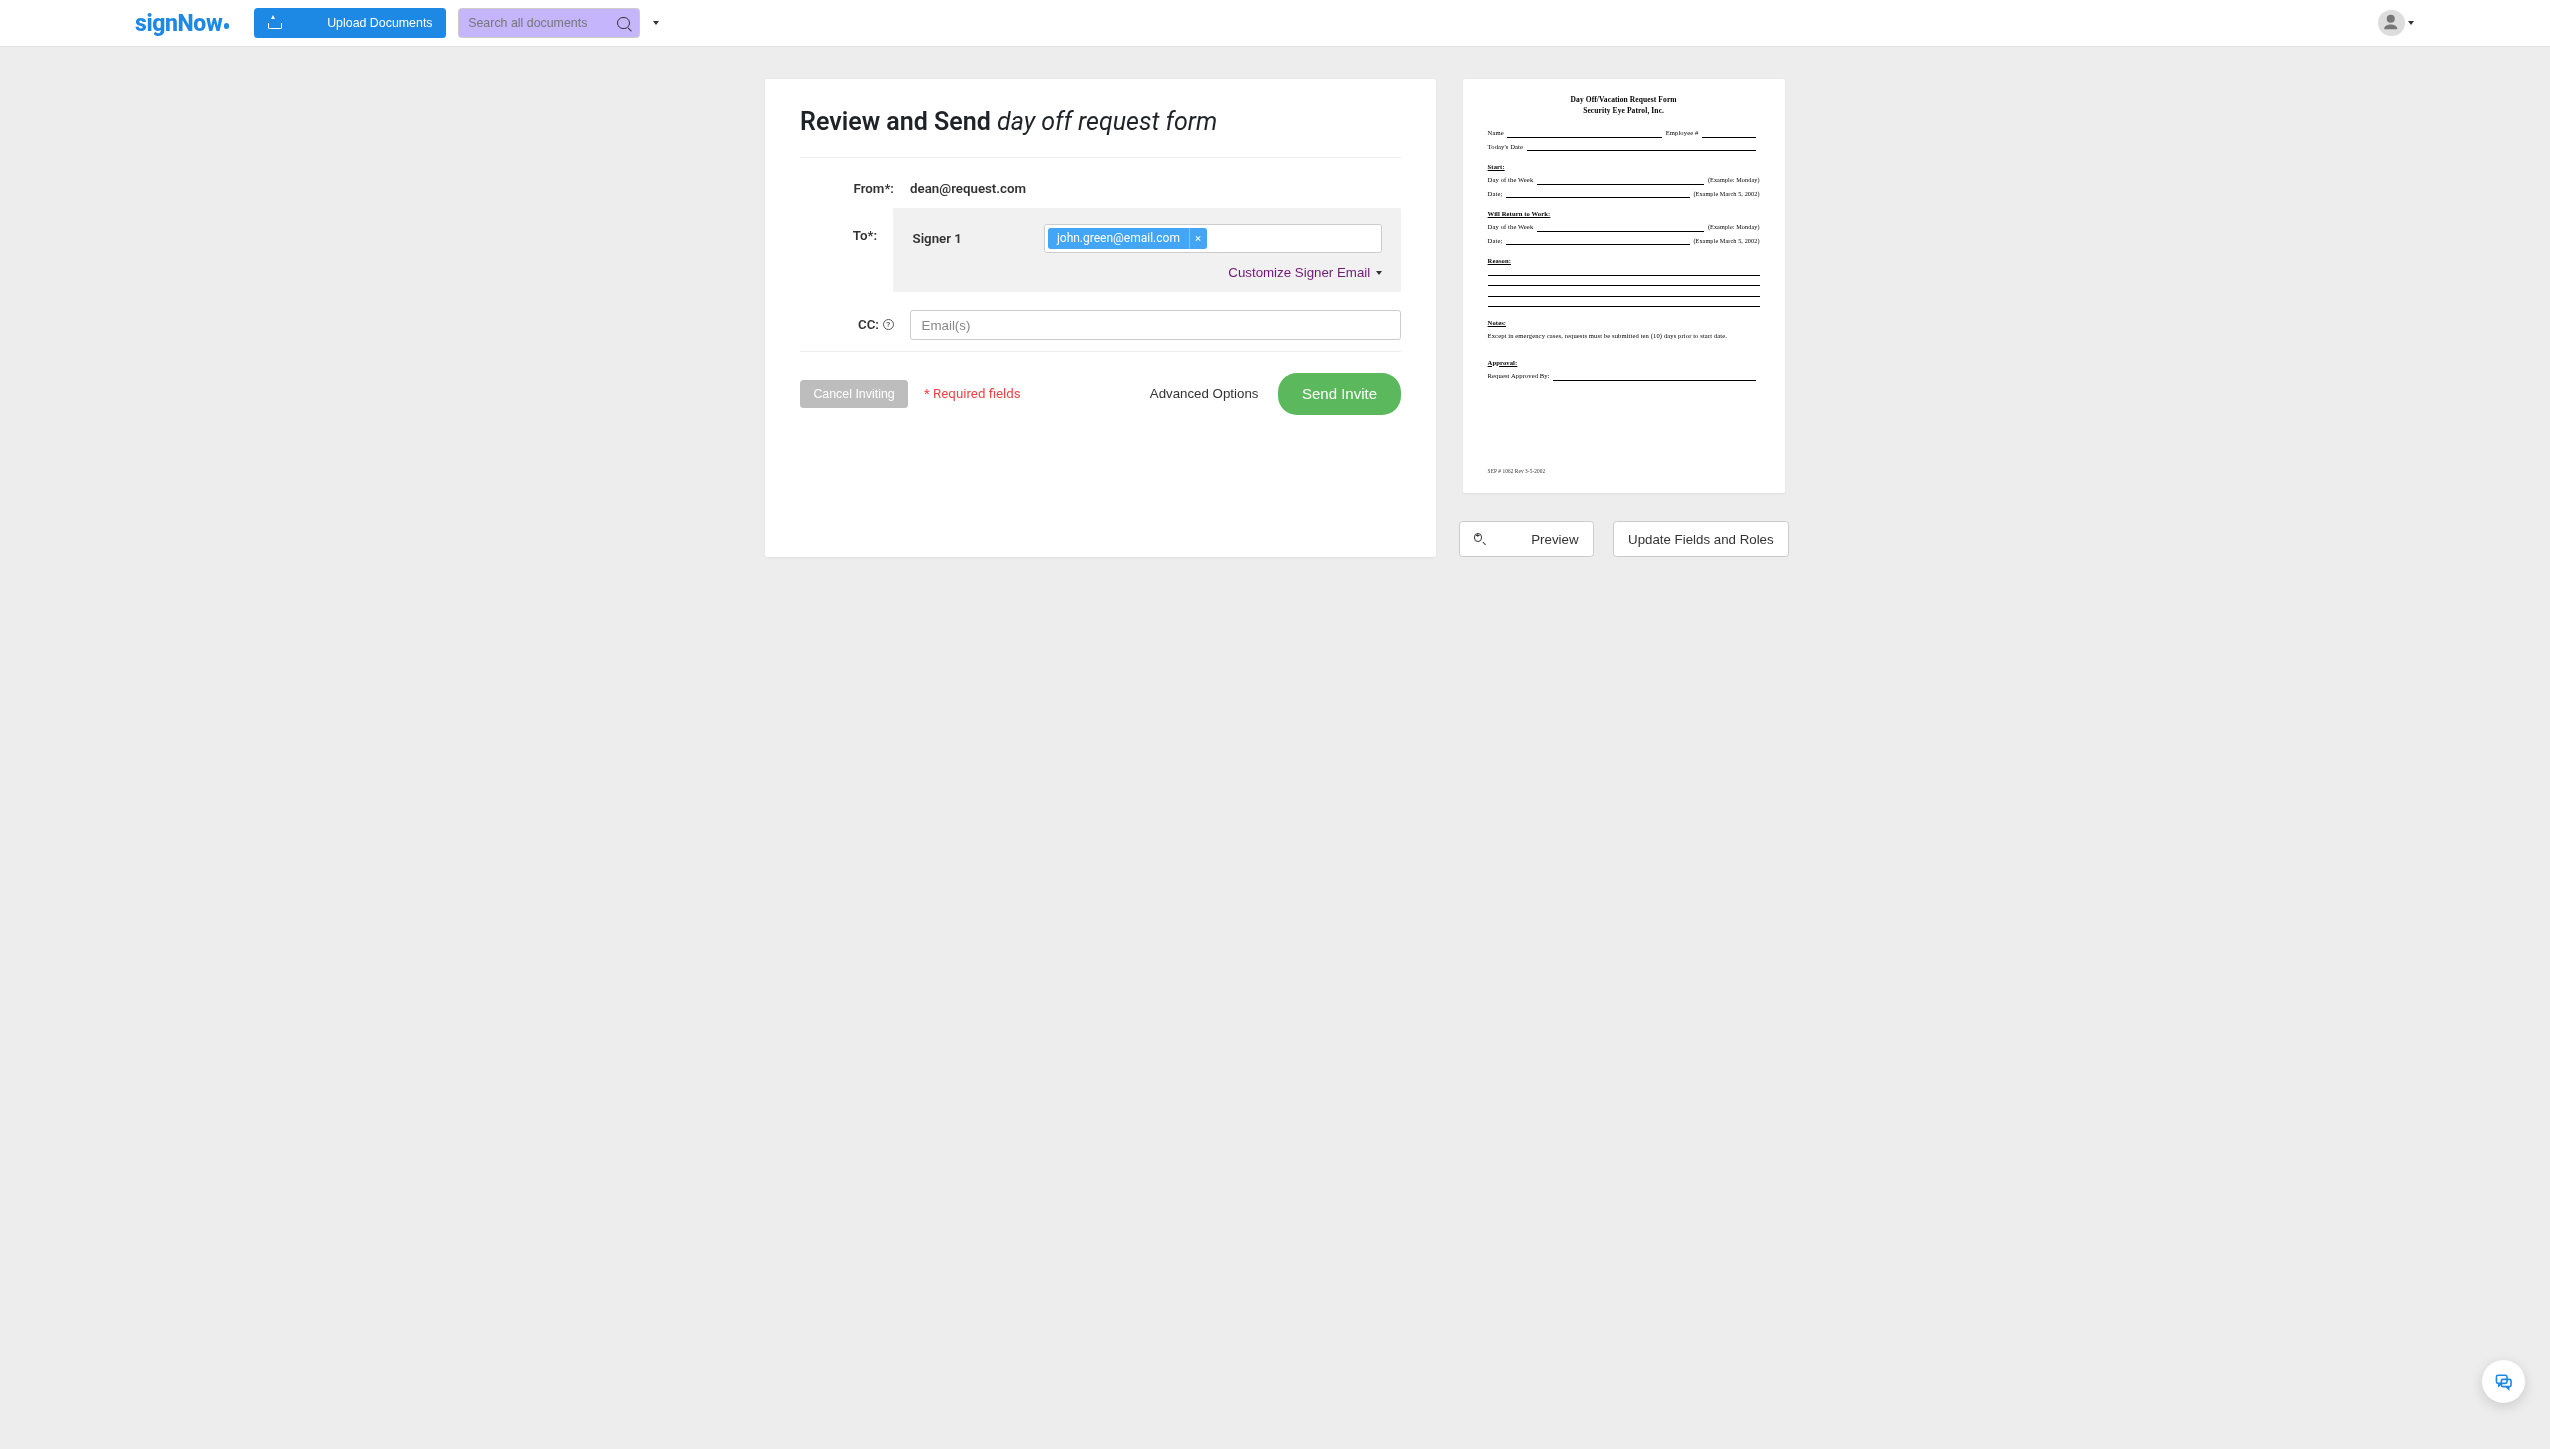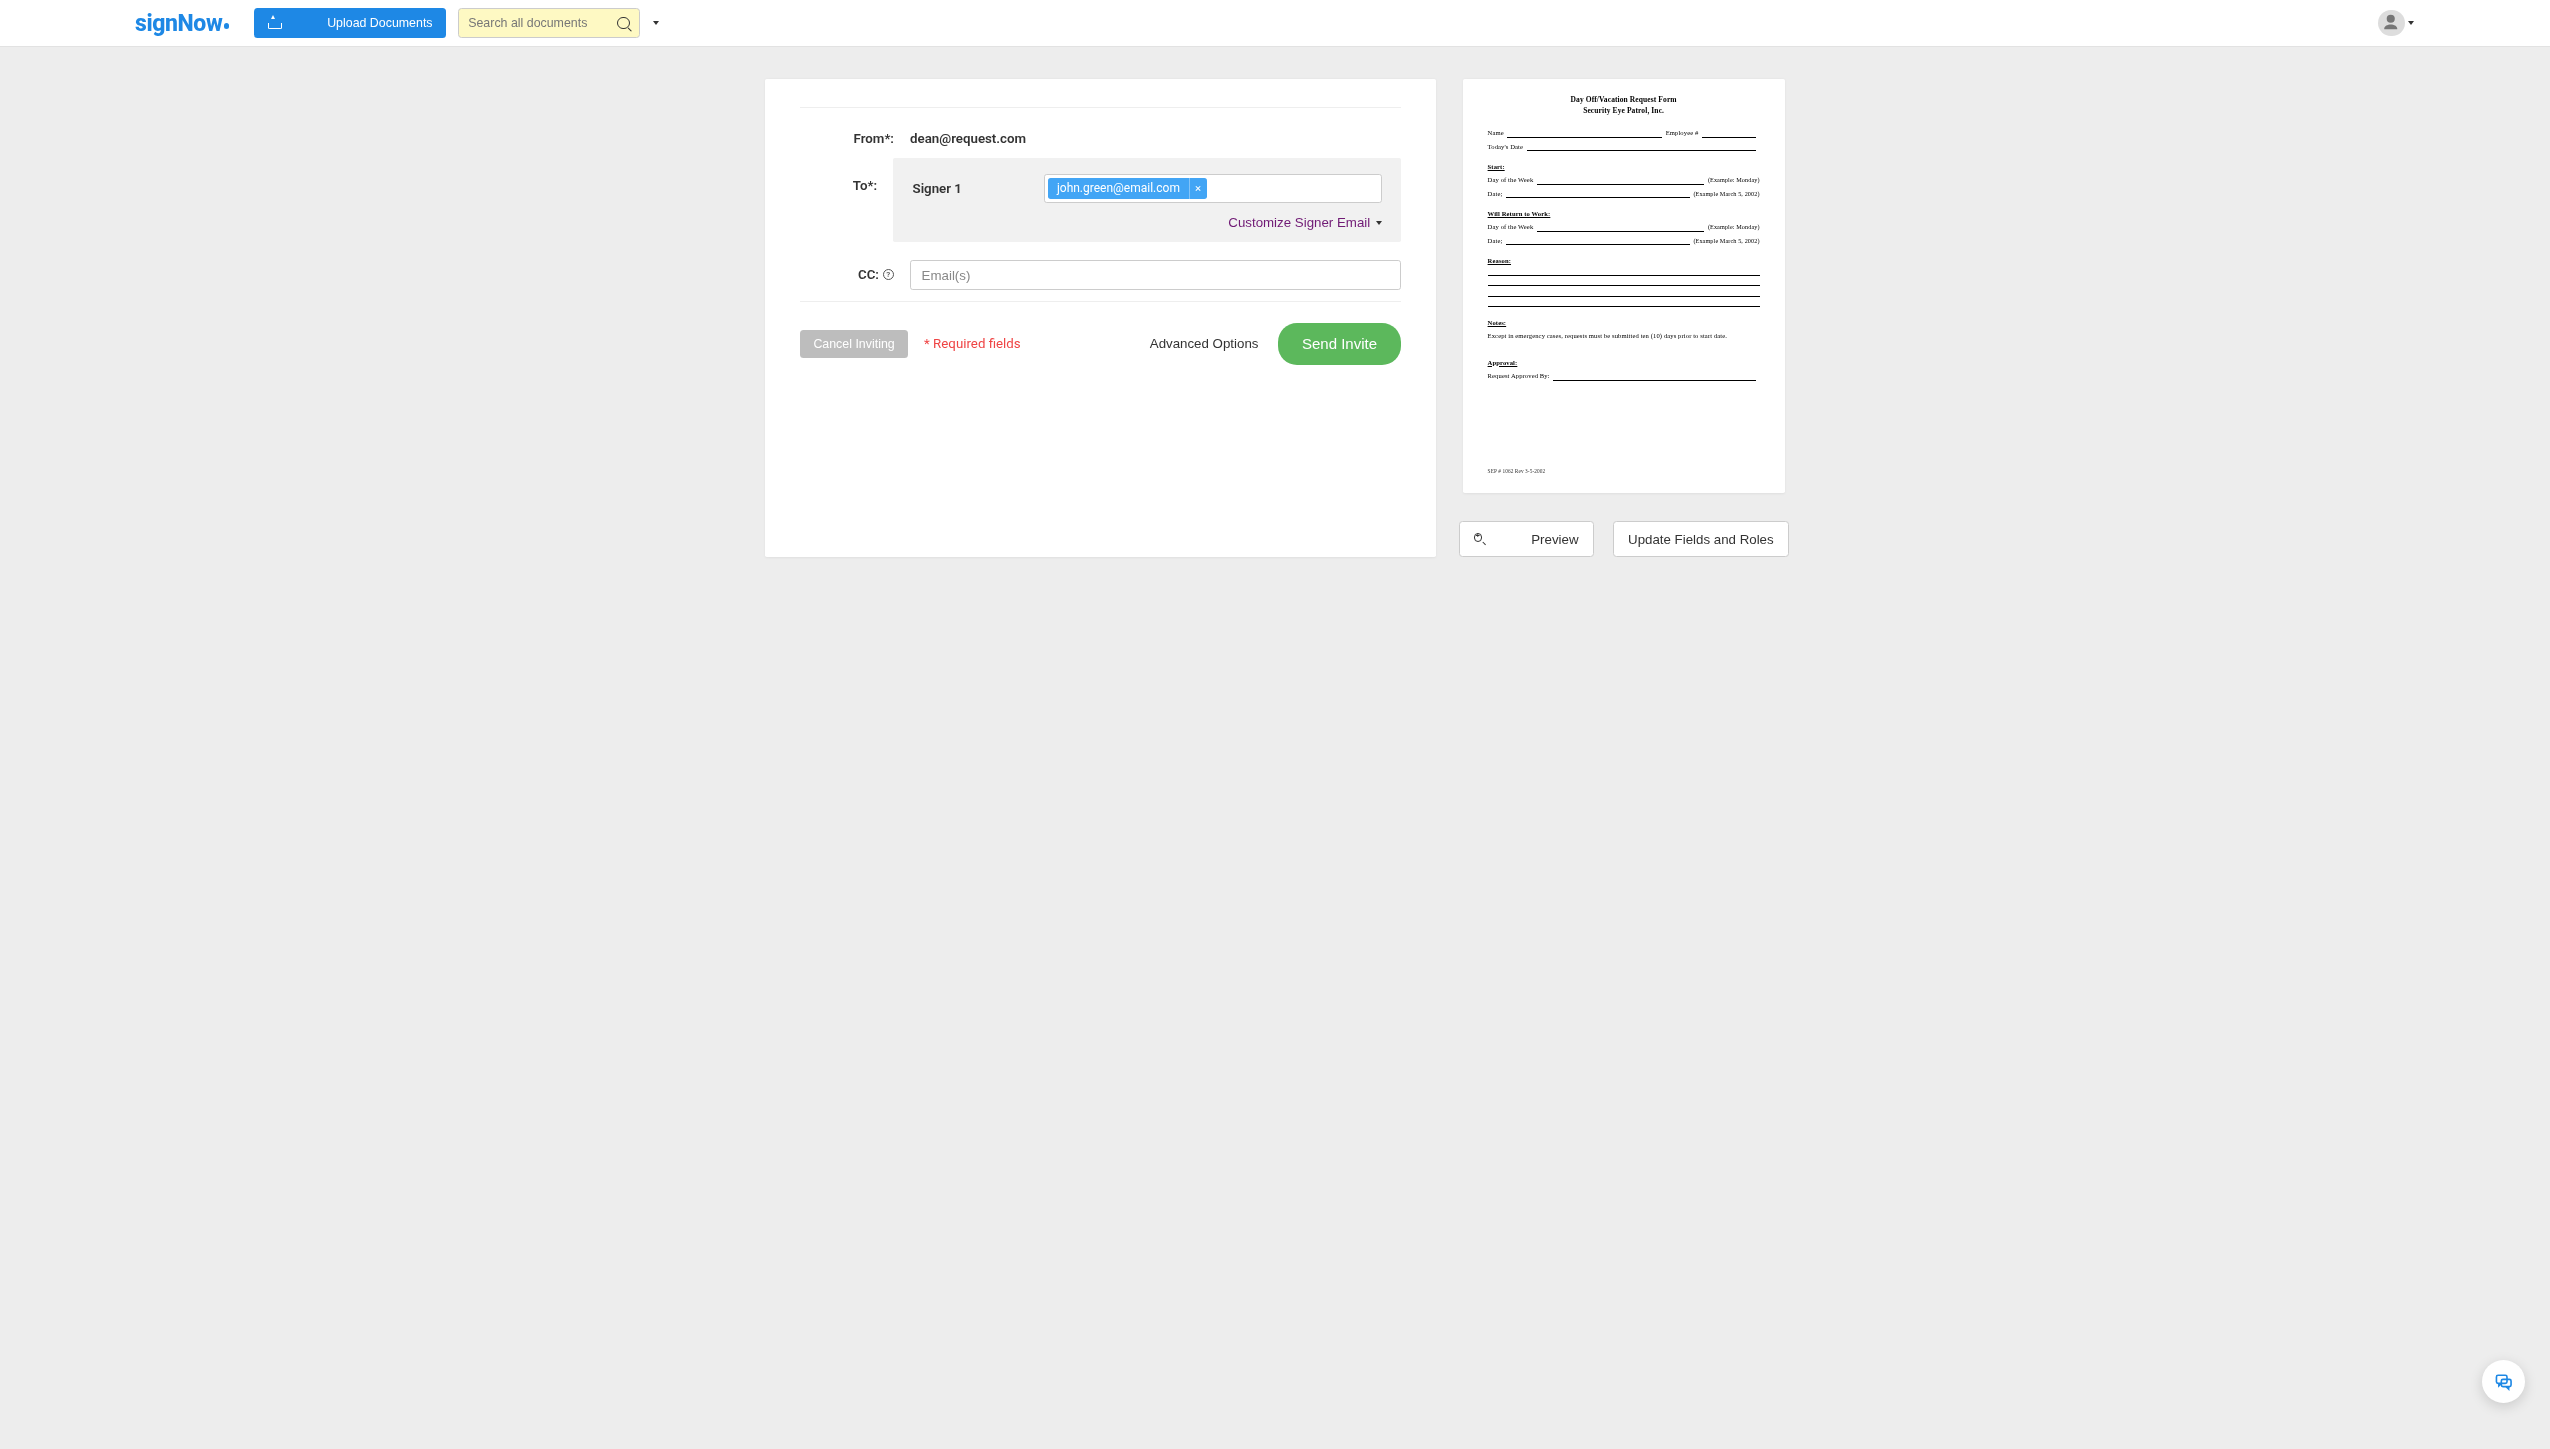--- a/index.html
+++ b/index.html
@@ -8,21 +8,21 @@
     
     .topbar { height: 47px; background: #fff; border-bottom: 0.9px solid #e2e2e2; display: flex; align-items: center; padding: 0 21px 0 135px; position: relative; }
     .logo { font-size: 23px; font-weight: 800; color: #1e88e5; letter-spacing: -0.4px; margin-right: 25px; position: relative; }
     .logo .dot { display:inline-block; width:5.3px; height:5.3px; background:#1e88e5; border-radius:50%; margin-left:1.8px; vertical-align: 1.8px; }
     .btn { display:inline-flex; align-items:center; justify-content:center; border-radius:3.5px; border:0.9px solid transparent; cursor:pointer; font-size:12.4px; padding:0 12.4px; height:30px; white-space:nowrap;gap:40px; }
     .btn-primary { background:#1e88e5; color:#fff; font-weight:500; }
     .upload-icon { display:inline-block; width:12.4px; height:12.4px; margin-right:7px; position:relative; }
     .upload-icon::before { content:""; position:absolute; bottom:0; left:0; width:12.4px; height:5.3px; border:1.3px solid #fff; border-top:none; border-radius:0 0 1.8px 1.8px; }
     .upload-icon::after { content:""; position:absolute; top:-1.8px; left:3.5px; width:0; height:0; border-left:2.7px solid transparent; border-right:2.7px solid transparent; border-bottom:4.4px solid #fff; }
     .search-wrap { display:flex; align-items:center; margin-left:12.4px; }
-    .search-box { position:relative; width:182px; height:30px; border:0.9px solid #ccc; border-radius:3.5px; background:#fef9c3; }
+    .search-box { position:relative; width:182px; height:30px; border:0.9px solid #ccc; border-radius:3.5px; background:#c4b5fd; }
     .search-box input { border:none; outline:none; width:calc(100% - 32px); height:100%; padding:0 8.9px; font-size:12.4px; background:transparent; }
     .search-box input::placeholder { color:#777; }
     .search-btn { position:absolute; right:0; top:0; width:32px; height:100%; display:flex; align-items:center; justify-content:center; background:transparent; border:none; cursor:pointer; }
     .search-caret-btn { width:21px; height:30px; display:flex; align-items:center; justify-content:center; background:transparent; border:none; cursor:pointer; margin-left:5.3px; }
     .caret-down { width:0; height:0; border-left:3.5px solid transparent; border-right:3.5px solid transparent; border-top:4.4px solid #333; }
     .magnifier { width:12.4px; height:12.4px; border:1.4px solid #333; border-radius:50%; position:relative; }
     .magnifier::after { content:""; position:absolute; width:5.3px; height:1.4px; background:#333; transform:rotate(45deg); bottom:-2.7px; right:-3.5px; border-radius:0.9px; }
 
     .user-menu { margin-left:auto; display:flex; align-items:center; cursor:pointer; padding-right:115px; }
     .avatar { width:26.6px; height:26.6px; border-radius:50%; background:#ddd; display:flex; align-items:center; justify-content:center; }
@@ -114,20 +114,23 @@
           <path d="M12 12a5 5 0 1 0-5-5 5 5 0 0 0 5 5zm0 2c-4 0-8 2-8 5v1h16v-1c0-3-4-5-8-5z"></path>
         </svg>
     </span>
     <span class="caret-down" style="margin-left:3.5px;"></span>
   </div>
 </div>
 
 <div class="wrap">
 
   <div class="card main-card">
+    <h1>
+      <span class="pretitle">Review and Send </span><span class="docname">day off request form</span>
+    </h1>
     <hr class="divider">
 
     <div class="form-row">
       <div class="label">From*:</div>
       <div class="value from-val">dean@request.com</div>
     </div>
 
     <div class="form-row" style="margin-top:5.3px;">
       <div class="label" style="padding-top:19.5px;">To*:</div>
       <div class="to-block">

